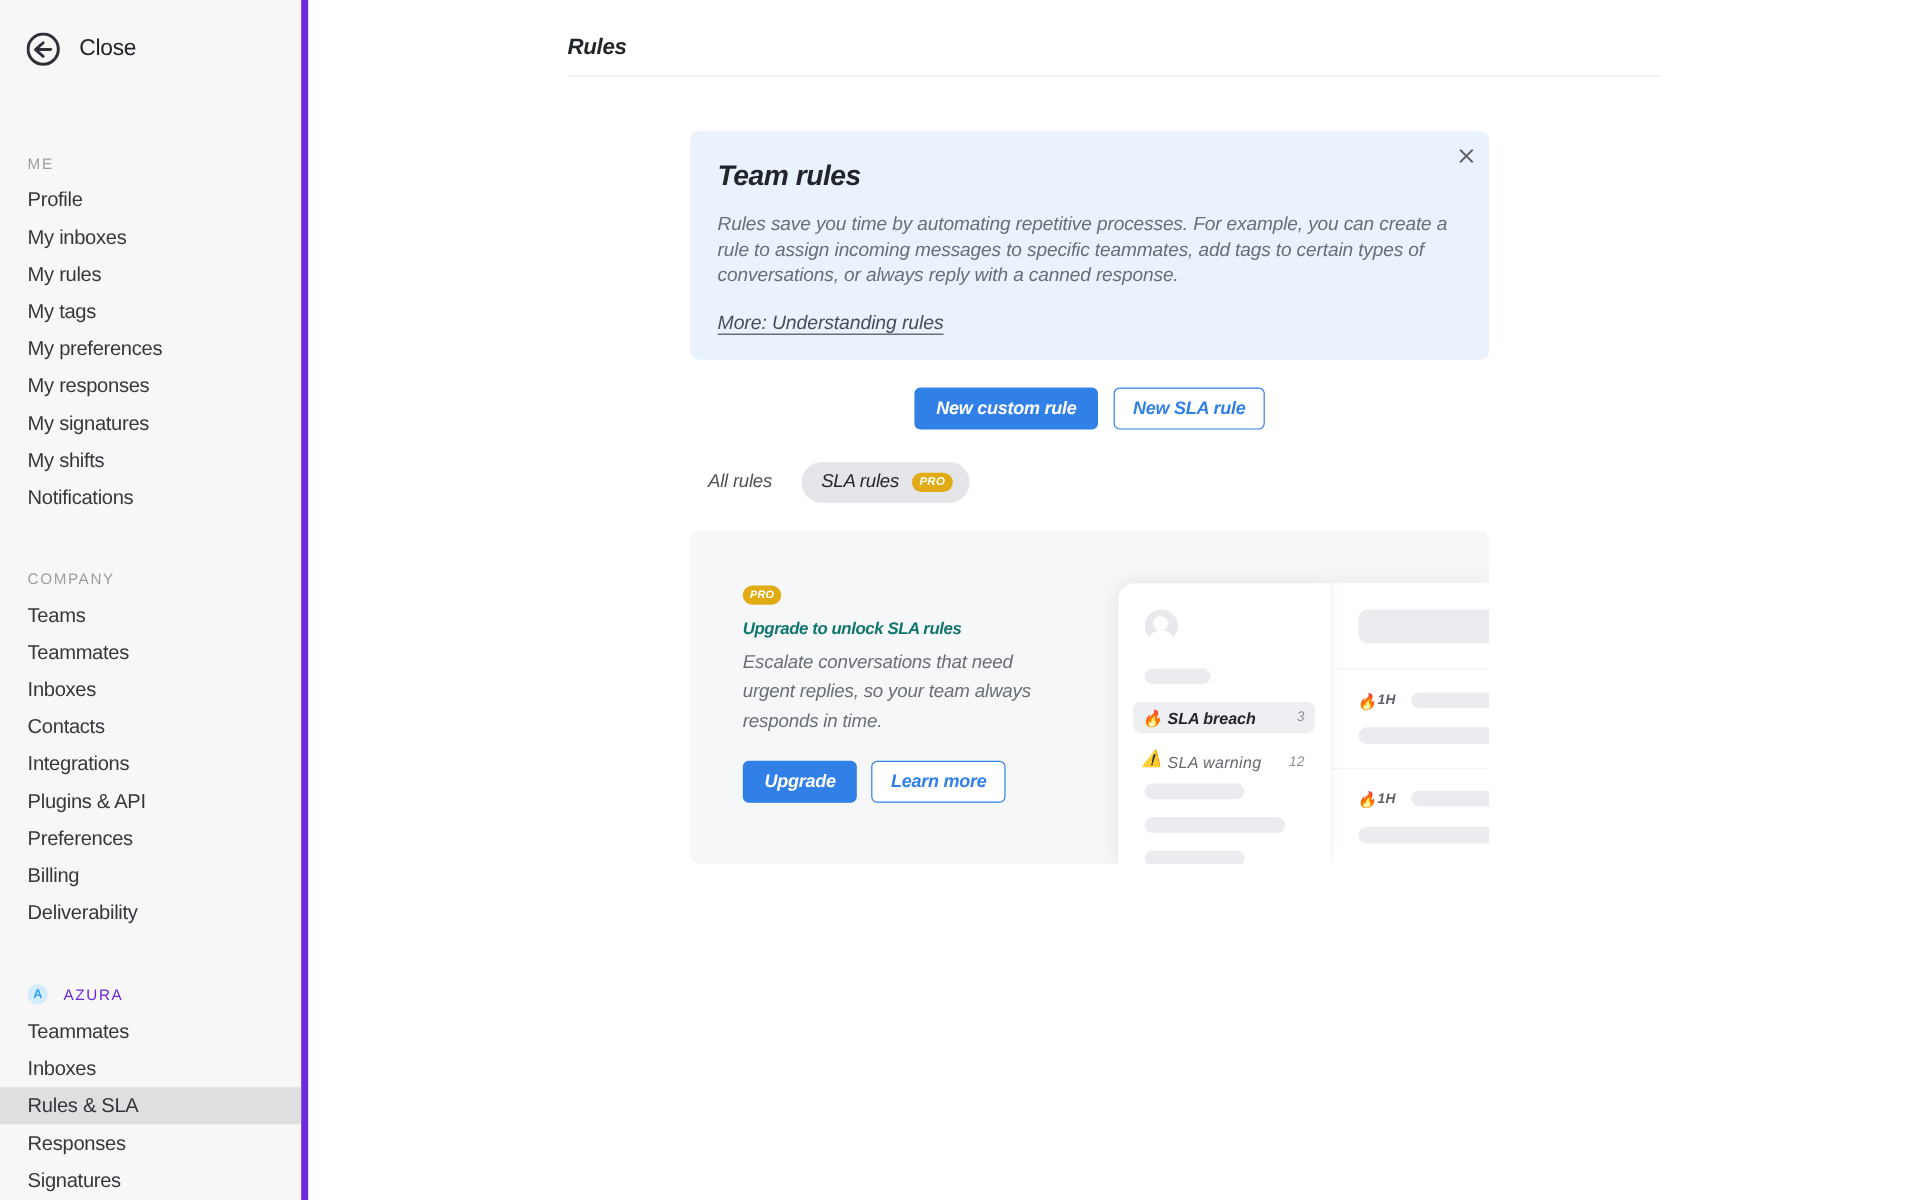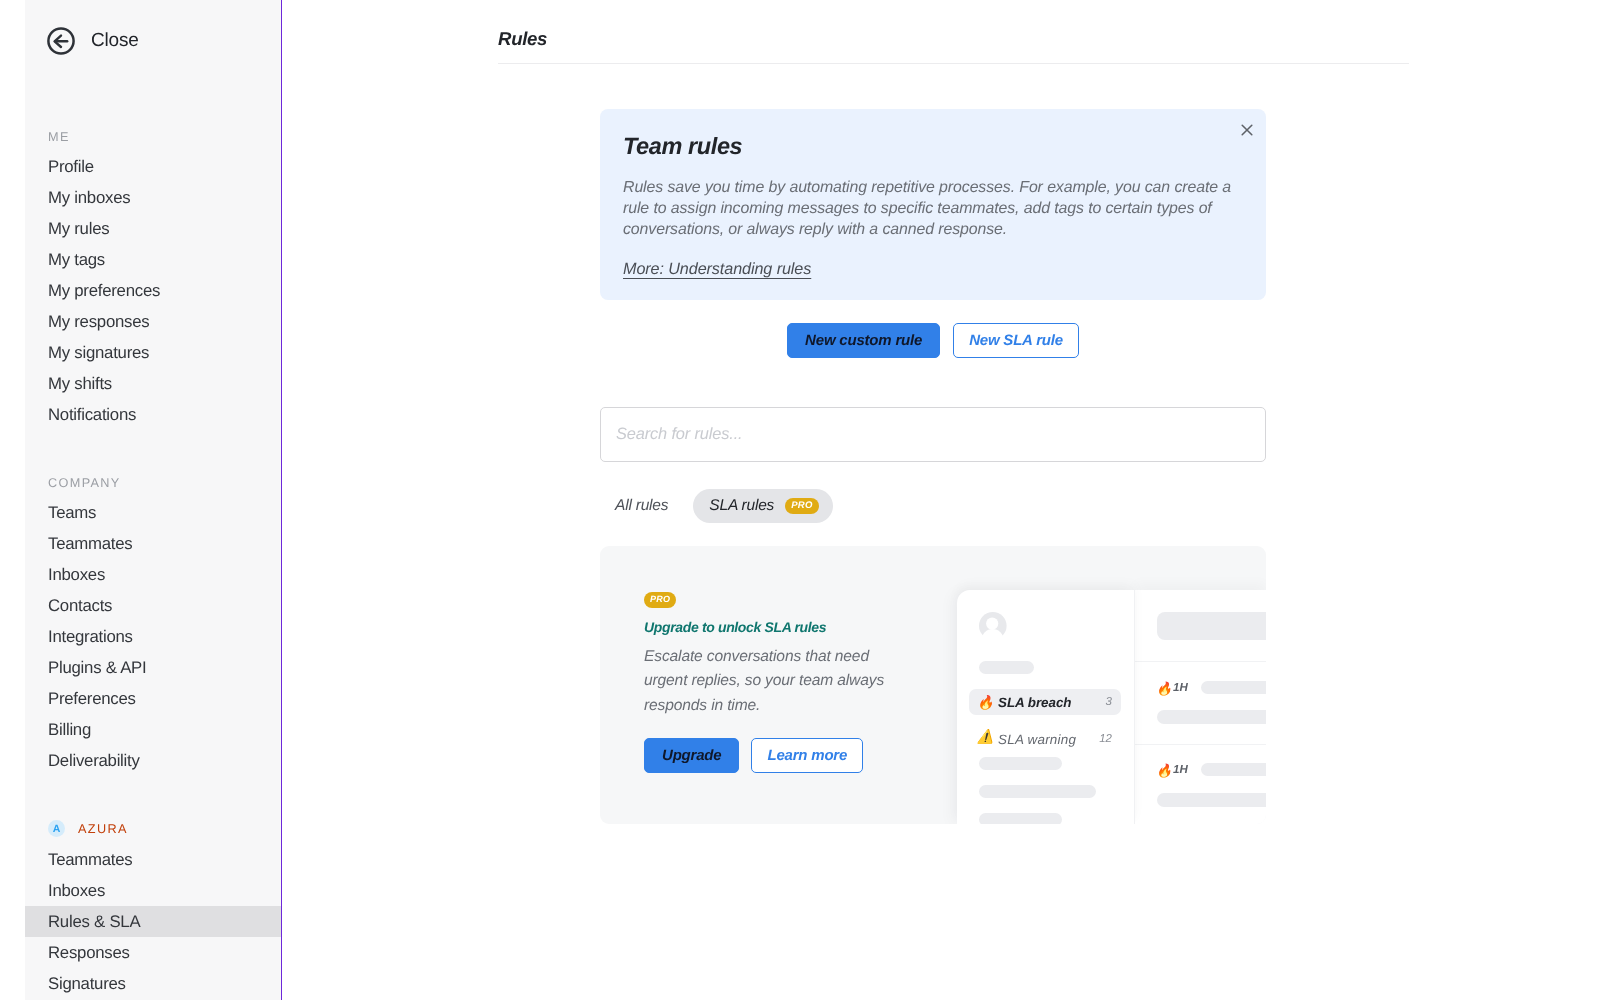--- a/index.html
+++ b/index.html
@@ -11,51 +11,51 @@
     -webkit-font-smoothing: antialiased;
     -moz-osx-font-smoothing: grayscale;
     text-rendering: geometricPrecision;
   }
   .app { display: flex; width: 1600px; height: 1000px; overflow: hidden; will-change: transform; transform: translateZ(0); }
 
   
   .sidebar {
     width: 257px; flex: 0 0 257px; height: 1000px;
     background: #f7f7f8;
-    border-right: 1px solid #6d28d9;
-    position: relative; overflow: hidden; margin-left: 25px;
+    border-right: 6px solid #6d28d9;
+    position: relative; overflow: hidden;
   }
   .close-row { display: flex; align-items: center; position:absolute; left:22px; top:26.5px; gap: 16px; cursor: pointer; }
   .close-icon { width: 28px; height: 28px; display:block; }
   .close-label { font-size: 19px; color: #22252a; letter-spacing: -0.2px; }
 
   .sec-title { font-size: 12.7px; letter-spacing: 1.35px; color: #9b9ea4; font-weight: 500; padding-left: 23px; }
   .nav-item { height: 31px; display:flex; align-items:center; padding-left: 23px; font-size: 16.8px; color: #34373c; letter-spacing: -0.25px; cursor: pointer; }
   .nav-item.active { background: #dfdfe1; }
 
   .team-head { display:flex; align-items:center; gap: 13px; padding-left: 23px; }
   .team-avatar { width: 17px; height: 17px; border-radius: 50%; background: #d5ecfb; color: #2aa2f2; font-size: 10.5px; font-weight: 700; display:flex; align-items:center; justify-content:center; }
-  .team-name { font-size: 12.7px; letter-spacing: 1.35px; color: #c2410c; font-weight: 500; }
+  .team-name { font-size: 12.7px; letter-spacing: 1.35px; color: #6d28d9; font-weight: 500; }
 
   
   .main { flex: 1; position: relative; background: #fff; font-style: italic; }
   .page-title { position:absolute; left: 216px; top: 28px; font-size: 18.6px; font-weight: 700; color: #22252a; letter-spacing: -0.3px; }
   .title-rule { position:absolute; left: 216px; top: 63px; width: 911px; height: 1px; background: #ececee; }
 
   .content { position: absolute; left: 318px; top: 109px; width: 666px; }
 
   .banner { background: #eaf2fe; border-radius: 8px; padding: 24px 30px 21px 23px; position: relative; }
   .banner h2 { font-size: 23.5px; font-weight: 700; color: #22252a; letter-spacing: -0.4px; }
   .banner p { margin-top: 17px; font-size: 15.9px; line-height: 21px; color: #6a6e75; letter-spacing: -0.1px; }
   .banner a { display:inline-block; margin-top: 20px; font-size: 16.2px; color: #4a4e55; text-decoration: underline; text-decoration-thickness:1px; text-underline-offset: 3.5px; letter-spacing:-0.1px; }
   .banner .x { position:absolute; right: 7px; top: 9px; width: 24px; height: 24px; cursor: pointer; }
 
   .btn-row { display:flex; justify-content:center; gap: 13px; margin-top: 23px; }
   .btn { height: 35px; border-radius: 5px; font-size: 15px; font-weight: 700; display:flex; align-items:center; justify-content:center; cursor:pointer; letter-spacing: -0.2px; }
-  .btn-primary { background: #3180e8; color: #0f172a; padding: 0 17px; border:1.5px solid #3180e8; }
+  .btn-primary { background: #3180e8; color: #ffffff; padding: 0 17px; border:1.5px solid #3180e8; }
   .btn-outline { background: #fff; color: #3180e8; border: 1.5px solid #3180e8; padding: 0 15px; }
 
   .search { margin-top: 49px; height: 55px; border: 1px solid #d6d6d9; border-radius: 5px; display:flex; align-items:center; padding-left: 15px; font-size: 16.4px; color: #c9cbd0; letter-spacing:-0.15px; }
 
   .tabs { display:flex; align-items:center; gap: 12px; margin-top: 27px; padding-left: 0px; }
   .tab { height: 34px; border-radius: 17px; display:flex; align-items:center; gap: 11px; padding: 0 14px 0 16px; font-size: 15.5px; color: #23262b; font-weight: 400; cursor: pointer; letter-spacing:-0.2px;}
   .tab:not(.active) { color:#4e5259; padding: 0 13px 0 15px; text-align: right; }
   .tab.active { background: #e4e5e8; }
   .pro { background: #e0ab13; color: #fff; font-size: 9.5px; font-weight: 700; letter-spacing: 0.3px; padding: 3px 6px; border-radius: 8px; line-height:1; }
 
@@ -163,23 +163,20 @@
         <h2>Team rules</h2>
         <p>Rules save you time by automating repetitive processes. For example, you can create a rule to assign incoming messages to specific teammates, add tags to certain types of conversations, or always reply with a canned response.</p>
         <a href="#">More: Understanding rules</a>
       </div>
 
       <div class="btn-row">
         <div class="btn btn-primary">New custom rule</div>
         <div class="btn btn-outline">New SLA rule</div>
       </div>
 
-      <div class="search">
-        <span>Search for rules...</span>
-      </div>
 
       <div class="tabs">
         <div class="tab">
           <span>All rules</span>
         </div>
         <div class="tab active">
           <span>SLA rules</span>
           <span class="pro">PRO</span>
         </div>
       </div>

